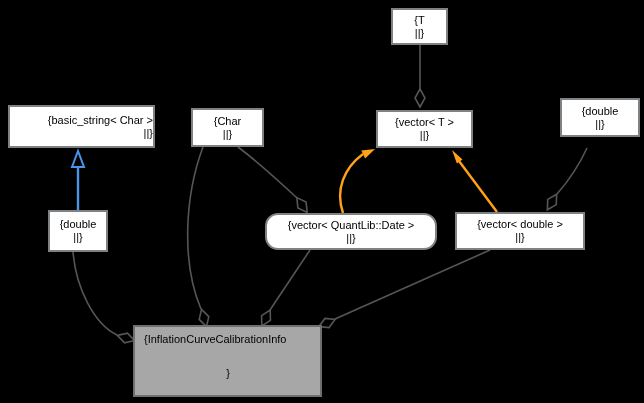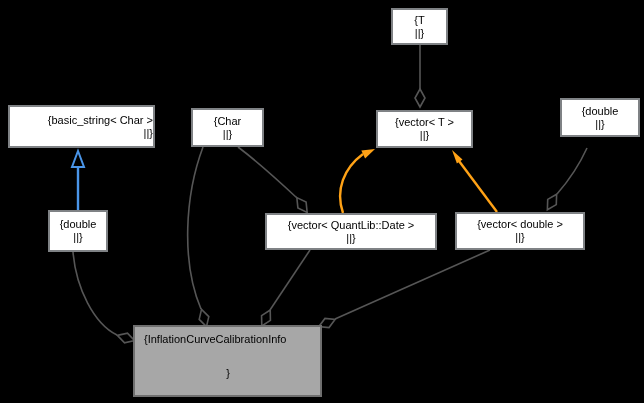--- a/index.html
+++ b/index.html
@@ -107,21 +107,21 @@
   <div class="node" style="left:560px; top:98px; width:80px; height:39px;">
     <div class="nline">{double</div>
     <div class="nline">||}</div>
   </div>
 
   <div class="node" style="left:48px; top:210px; width:60px; height:42px;">
     <div class="nline">{double</div>
     <div class="nline">||}</div>
   </div>
 
-  <div class="node" style="left:265px; top:213px; width:172px; height:37px;">
+  <div class="node" style="left:265px; top:213px; width:172px; height:37px;border-radius:13px;">
     <div class="nline">{vector&lt; QuantLib::Date &gt;</div>
     <div class="nline">||}</div>
   </div>
 
   <div class="node" style="left:455px; top:212px; width:130px; height:38px;">
     <div class="nline">{vector&lt; double &gt;</div>
     <div class="nline">||}</div>
   </div>
 
   <div class="node main" style="left:133px; top:325px; width:189px; height:72px;">

